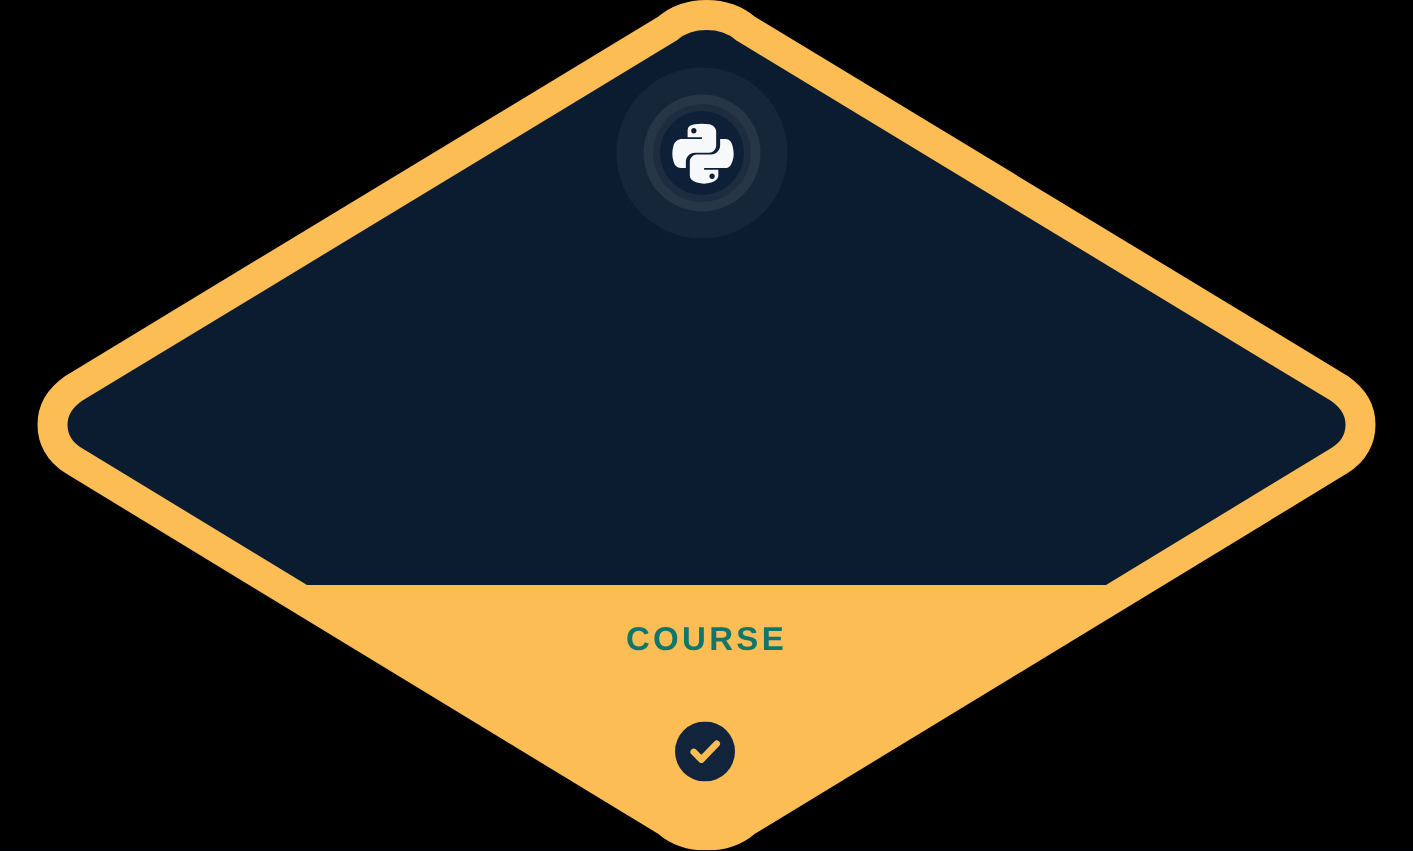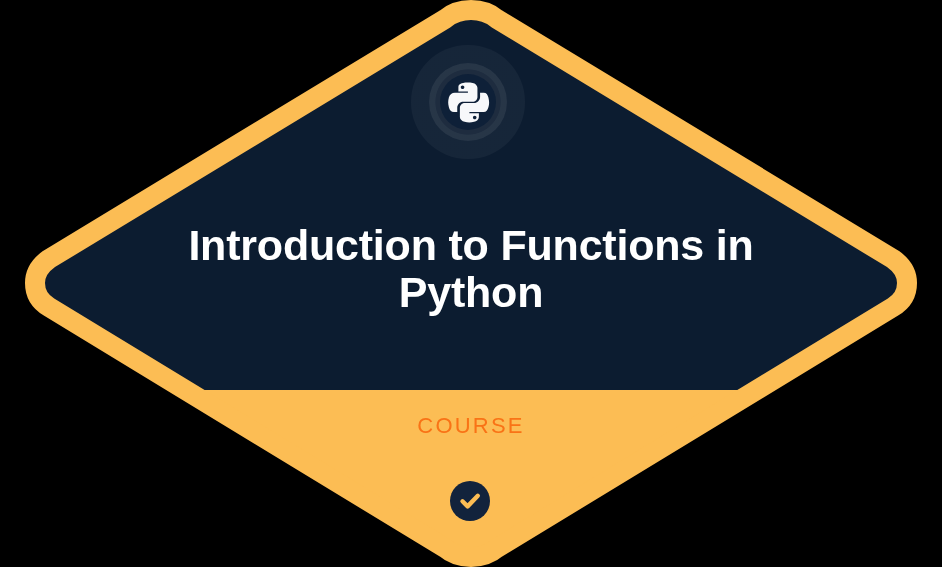--- a/index.html
+++ b/index.html
@@ -111,23 +111,23 @@
 
   
   .status-block {
     position: absolute;
     left: 221px;
     top: 408px;
     width: 500px;
     text-align: center;
   }
   .status-line {
-    color: #f97316;
+    color: #0f766e;
     font-size: 22px;
-    font-weight: normal;
+    font-weight: bold;
     letter-spacing: 2.2px;
     line-height: 35px;
   }
 
   .check-badge {
     position: absolute;
     left: 450px;
     top: 481px;
     width: 40px;
     height: 40px;
@@ -186,21 +186,20 @@
     <div class="emblem">
       <div class="ring-outer"></div>
       <div class="ring-inner"></div>
       <div class="ring-core"></div>
       <svg class="python-glyph" viewBox="0 0 110 110">
         <path fill="#F7F8FA" d="M54.3 6.2c-4.1 0-8 .35-11.4 1-10.1 1.8-11.9 5.5-11.9 12.4v9.1h23.8v3H22.1c-6.9 0-13 4.2-14.9 12.1-2.2 9.1-2.3 14.8 0 24.3 1.7 7.1 5.8 12.1 12.7 12.1h8.2V69.3c0-7.9 6.8-14.8 14.9-14.8h23.7c6.6 0 11.9-5.5 11.9-12.1V19.6c0-6.5-5.4-11.3-11.9-12.4-4.1-.7-8.4-1-12.4-1zM41.4 13.5c2.5 0 4.5 2 4.5 4.6 0 2.5-2 4.5-4.5 4.5-2.5 0-4.5-2-4.5-4.5 0-2.6 2-4.6 4.5-4.6z"></path>
         <path fill="#F7F8FA" d="M85.2 31.7v10.6c0 8.2-7 15.1-14.9 15.1H46.6c-6.5 0-11.9 5.6-11.9 12.1v22.7c0 6.5 5.6 10.3 11.9 12.1 7.5 2.2 14.8 2.6 23.7 0 6-1.7 11.9-5.2 11.9-12.1v-9.1H58.5v-3h35.6c6.9 0 9.5-4.8 11.9-12.1 2.5-7.5 2.4-14.7 0-24.3-1.7-7-5-12.1-11.9-12.1h-8.9zM71.8 89.3c2.5 0 4.5 2 4.5 4.5 0 2.6-2 4.6-4.5 4.6-2.5 0-4.5-2-4.5-4.6 0-2.5 2-4.5 4.5-4.5z"></path>
       </svg>
     </div>
 
-    <div class="title">Introduction to Functions in Python</div>
 
     <div class="status-block">
       <div class="status-line">COURSE</div>
     </div>
 
     <svg class="check-badge" viewBox="0 0 40 40">
       <circle cx="20" cy="20" r="20" fill="#12233C"></circle>
       <path d="M12.5 20.3 L17.6 25.4 L27.8 14.8" fill="none" stroke="#FCBD54" stroke-width="4.4" stroke-linecap="round" stroke-linejoin="round"></path>
     </svg>
 

